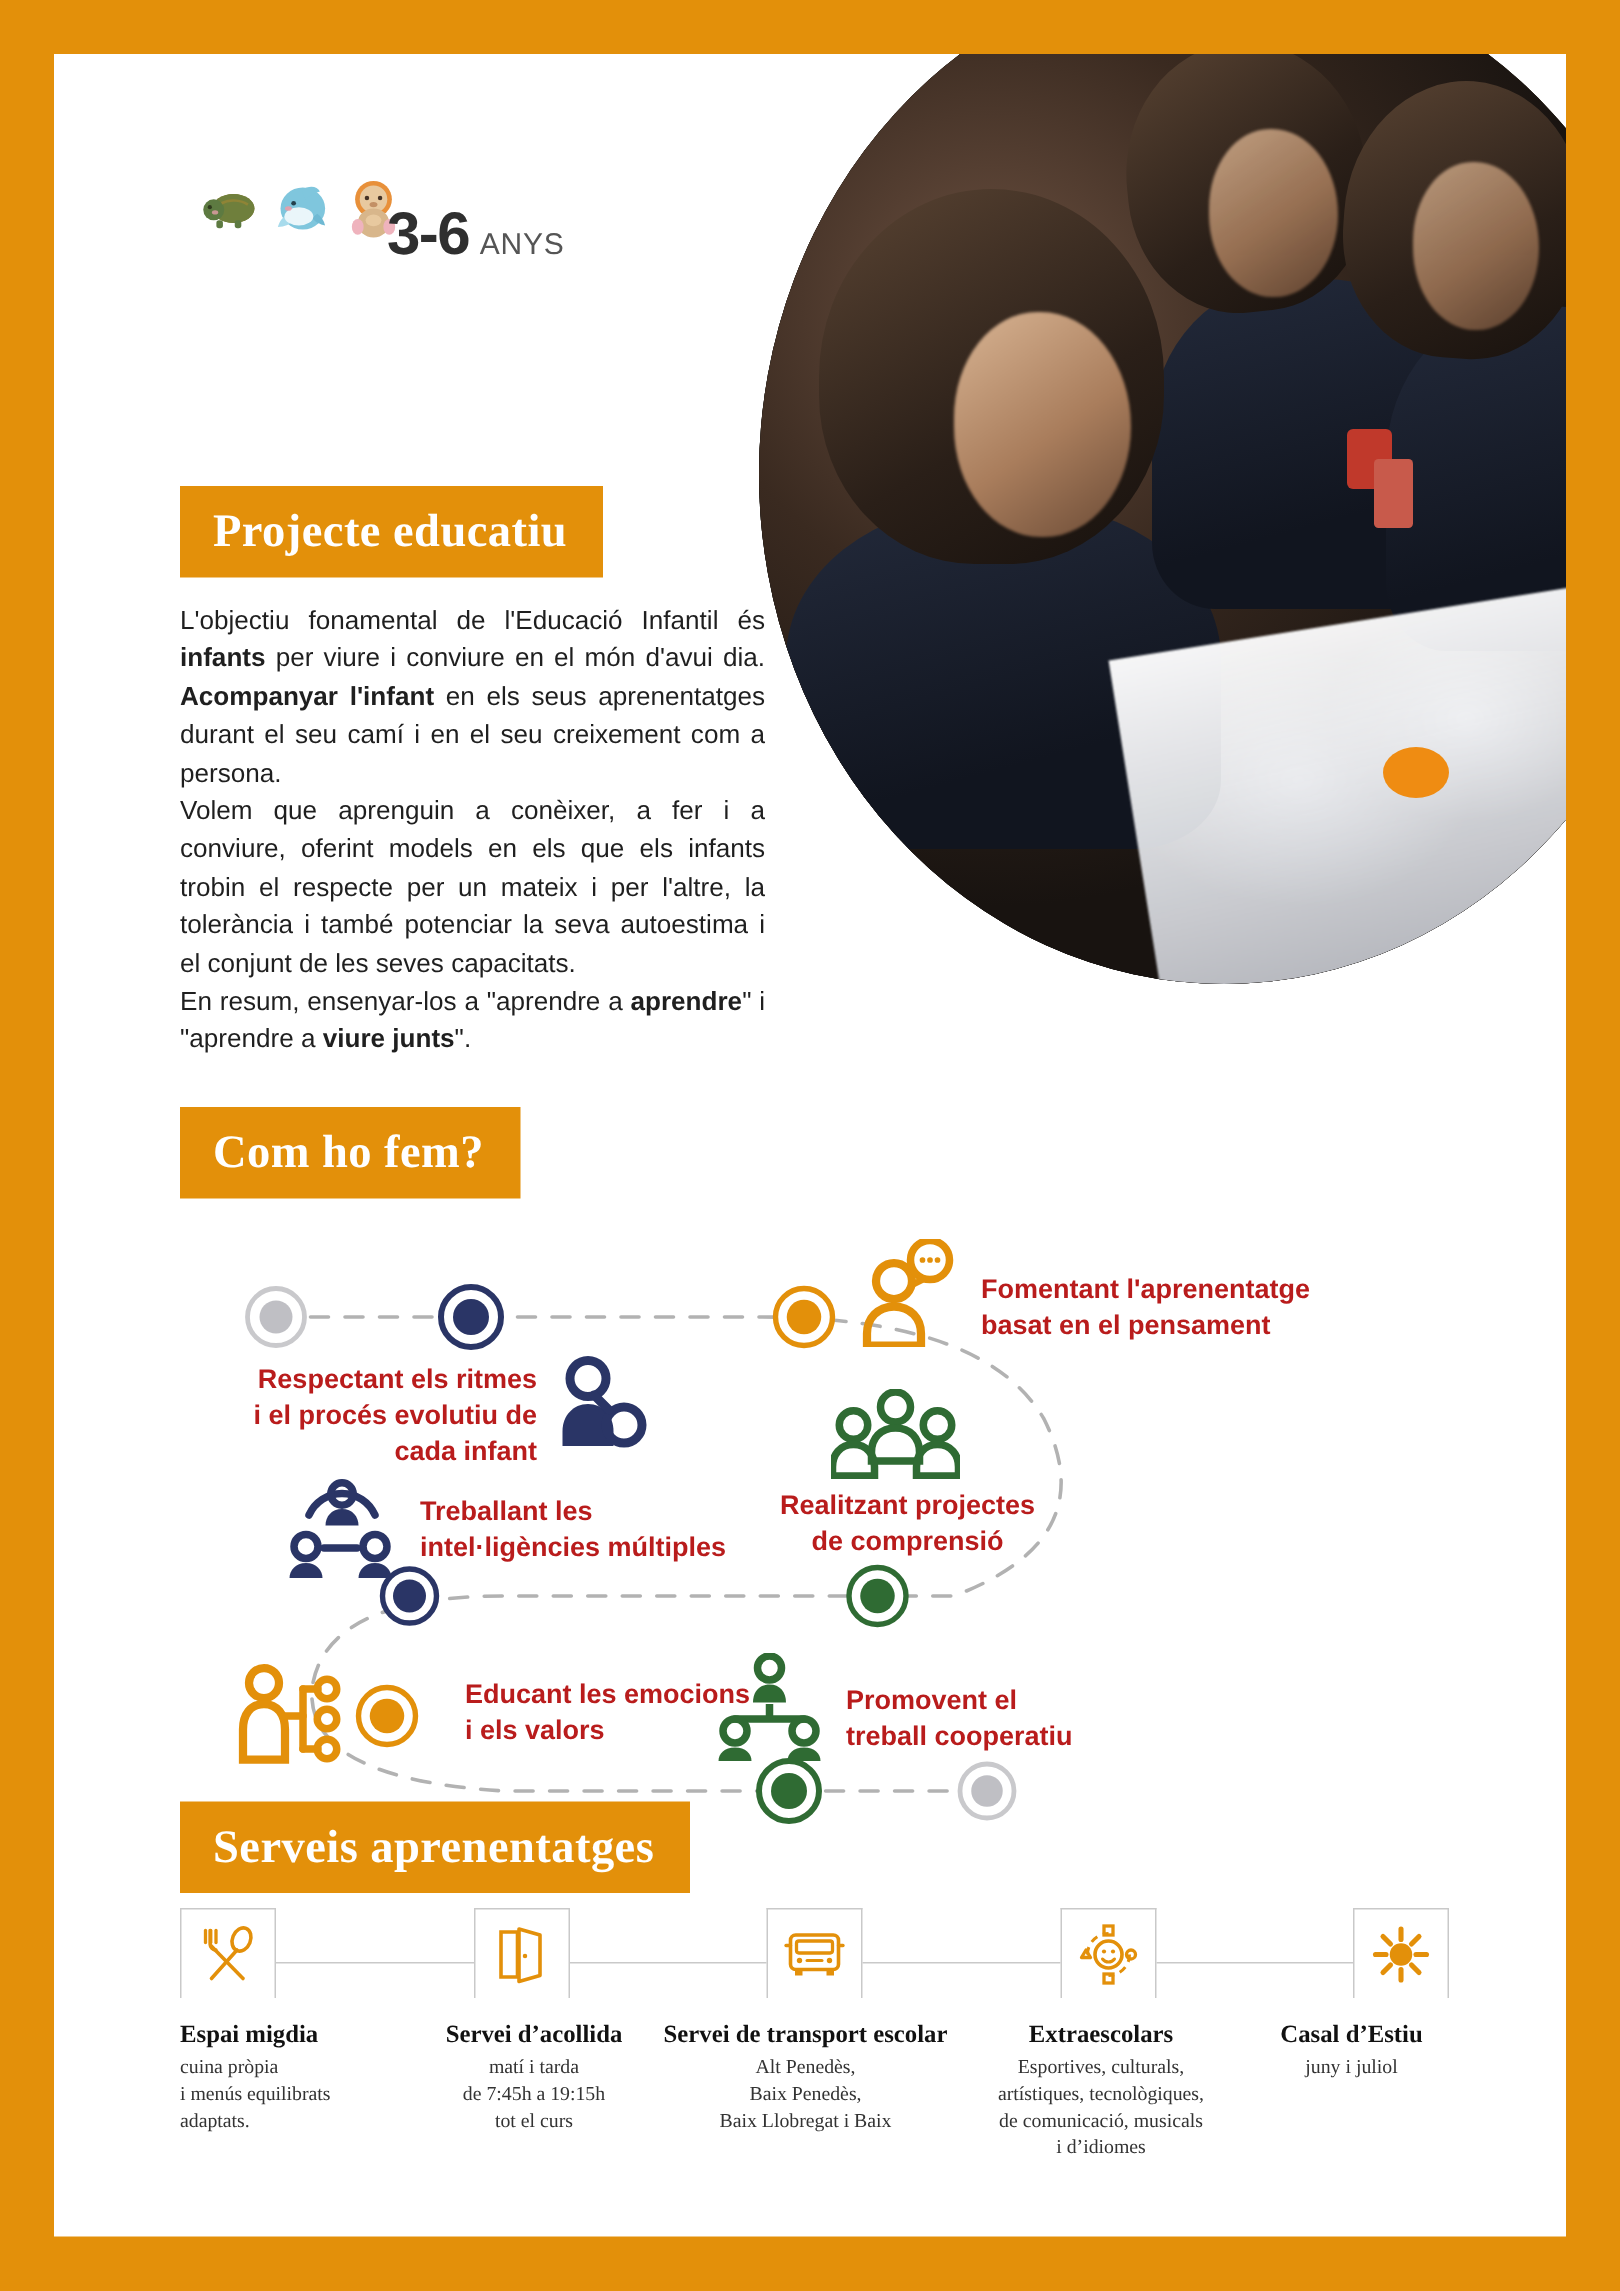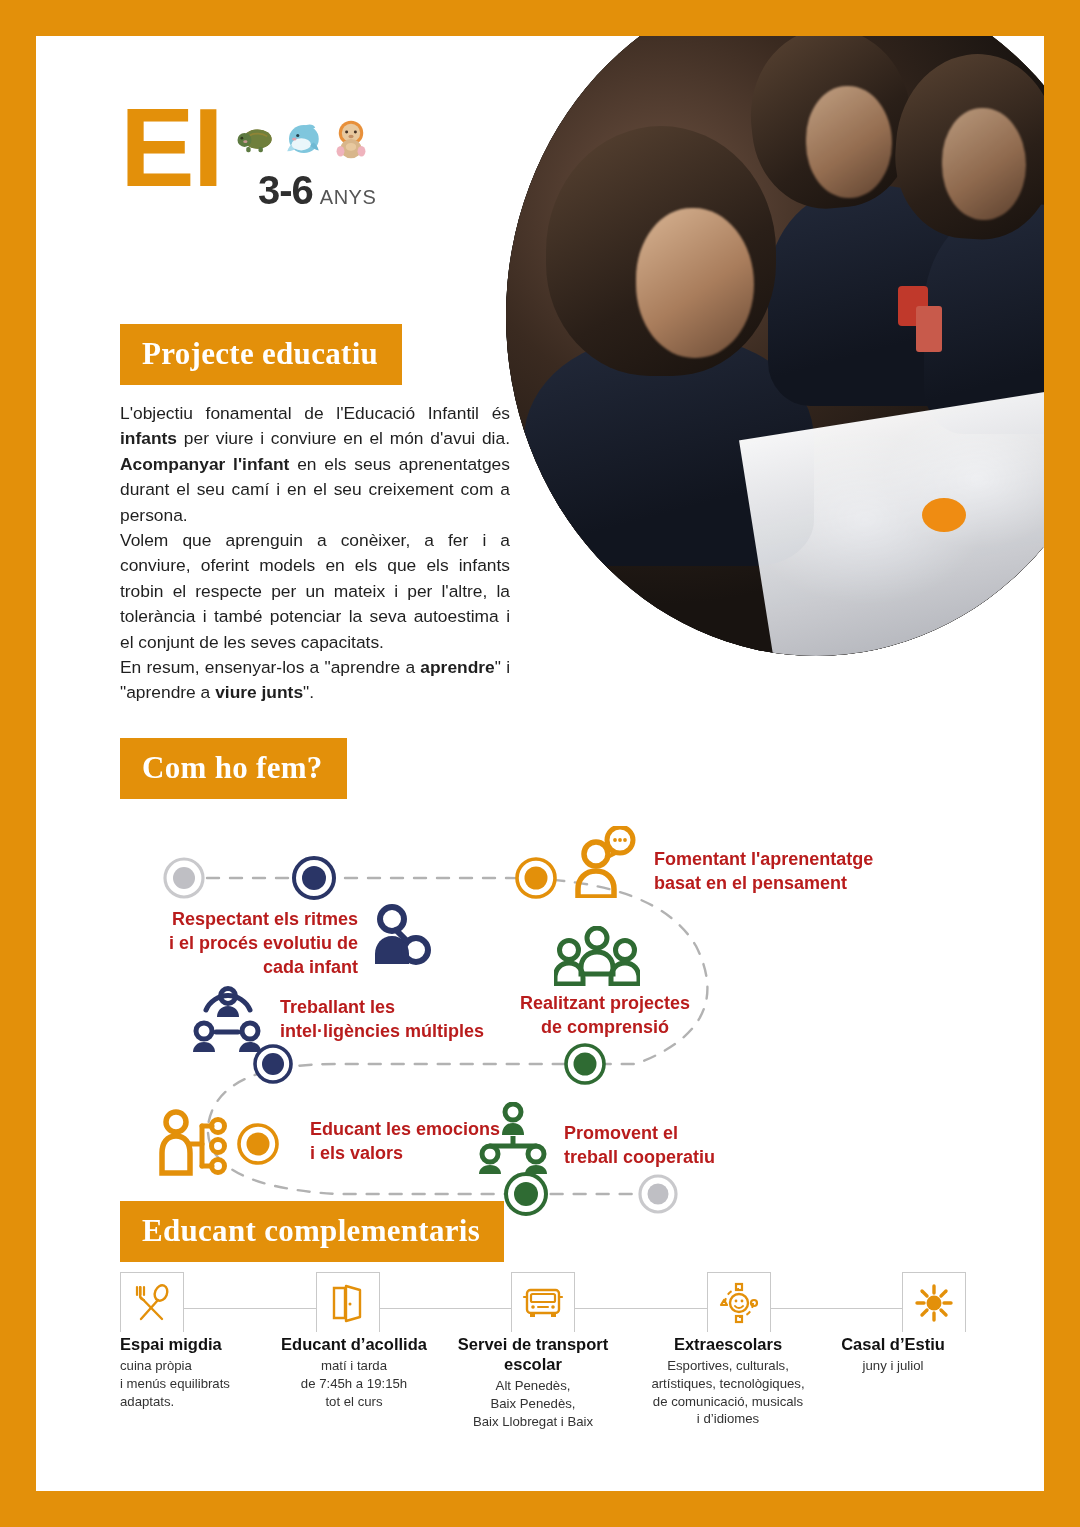--- a/index.html
+++ b/index.html
@@ -167,21 +167,23 @@
   .svc-box {
     position: relative;
     width: 64px; height: 60px;
     border: 1px solid #c9c9c9;
     border-bottom: none;
     background: #ffffff;
     display: flex; align-items: center; justify-content: center;
   }
   .svc-cols {
     display: flex;
-    justify-content: flex-start;
+    justify-content: space-between;
+    margin-top: 12px;
+    font-family: Liberation Serif, serif;
   }
   .svc-col { text-align: center; }
   .svc-title {
     font-size: 16.5px;
     font-weight: bold;
     color: #111;
     line-height: 1.22;
     margin-bottom: 3px;
   }
   .svc-desc {
@@ -213,21 +215,20 @@
       <div class="ph-face ph-f2"></div>
       <div class="ph-face ph-f3"></div>
       <div class="ph-chip ph-c1"></div>
       <div class="ph-chip ph-c2"></div>
       <div class="ph-chip ph-c3"></div>
     </div>
   </div>
 
   <div class="logo">
     <div class="logo-row">
-      <div class="ei">EI</div>
       <div class="animals">
         <svg class="animal" viewBox="0 0 48 48">
           <ellipse cx="27" cy="24" rx="16" ry="11" fill="#8a7b2e"></ellipse>
           <path d="M11 24c0-6 7-11 16-11s16 5 16 11-7 11-16 11-16-5-16-11z" fill="#6f7f3c"></path>
           <ellipse cx="12" cy="25" rx="8" ry="8" fill="#5d7a41"></ellipse>
           <circle cx="9" cy="23" r="1.6" fill="#2f3a1c"></circle>
           <ellipse cx="13" cy="27" rx="2.4" ry="1.6" fill="#e59fa8" opacity=".8"></ellipse>
           <rect x="14" y="33" width="5" height="6" rx="2" fill="#5d7a41"></rect>
           <rect x="28" y="33" width="5" height="6" rx="2" fill="#5d7a41"></rect>
           <path d="M18 20c5-3 14-3 20 1" stroke="#8f8436" stroke-width="2" fill="none"></path>
@@ -381,21 +382,21 @@
       <circle cx="60" cy="52" r="8" fill="none" stroke="#2f6b33" stroke-width="5"></circle>
       <path d="M60 63c-7 0-11 4-11 9h22c0-5-4-9-11-9z" fill="#2f6b33"></path>
     </svg>
     <div class="dg-label" style="left:528px; top:326px; width:200px;">
       <div>Promovent el</div>
       <div>treball cooperatiu</div>
     </div>
 
   </div>
 
-  <div class="banner banner-serveis">Educant complementaris</div>
+  <div class="banner banner-serveis">Serveis aprenentatges</div>
 
   <div class="services">
     <div class="svc-rail">
       <div class="svc-line"></div>
       <div class="svc-boxes">
 
         <div class="svc-box">
           <svg width="40" height="40" viewBox="0 0 40 40">
             <path d="M8 4v9a4 4 0 0 0 4 4v0" stroke="#e3900a" stroke-width="2.2" fill="none" stroke-linecap="round"></path>
             <line x1="5" y1="4" x2="5" y2="12" stroke="#e3900a" stroke-width="2.2" stroke-linecap="round"></line>
@@ -468,21 +469,21 @@
       <div class="svc-col svc-col-0">
         <div class="svc-title">Espai migdia</div>
         <div class="svc-desc">
           <div>cuina pròpia</div>
           <div>i menús equilibrats</div>
           <div>adaptats.</div>
         </div>
       </div>
 
       <div class="svc-col svc-col-1">
-        <div class="svc-title">Educant d’acollida</div>
+        <div class="svc-title">Servei d’acollida</div>
         <div class="svc-desc">
           <div>matí i tarda</div>
           <div>de 7:45h a 19:15h</div>
           <div>tot el curs</div>
         </div>
       </div>
 
       <div class="svc-col svc-col-2">
         <div class="svc-title">Servei de transport escolar</div>
         <div class="svc-desc">

